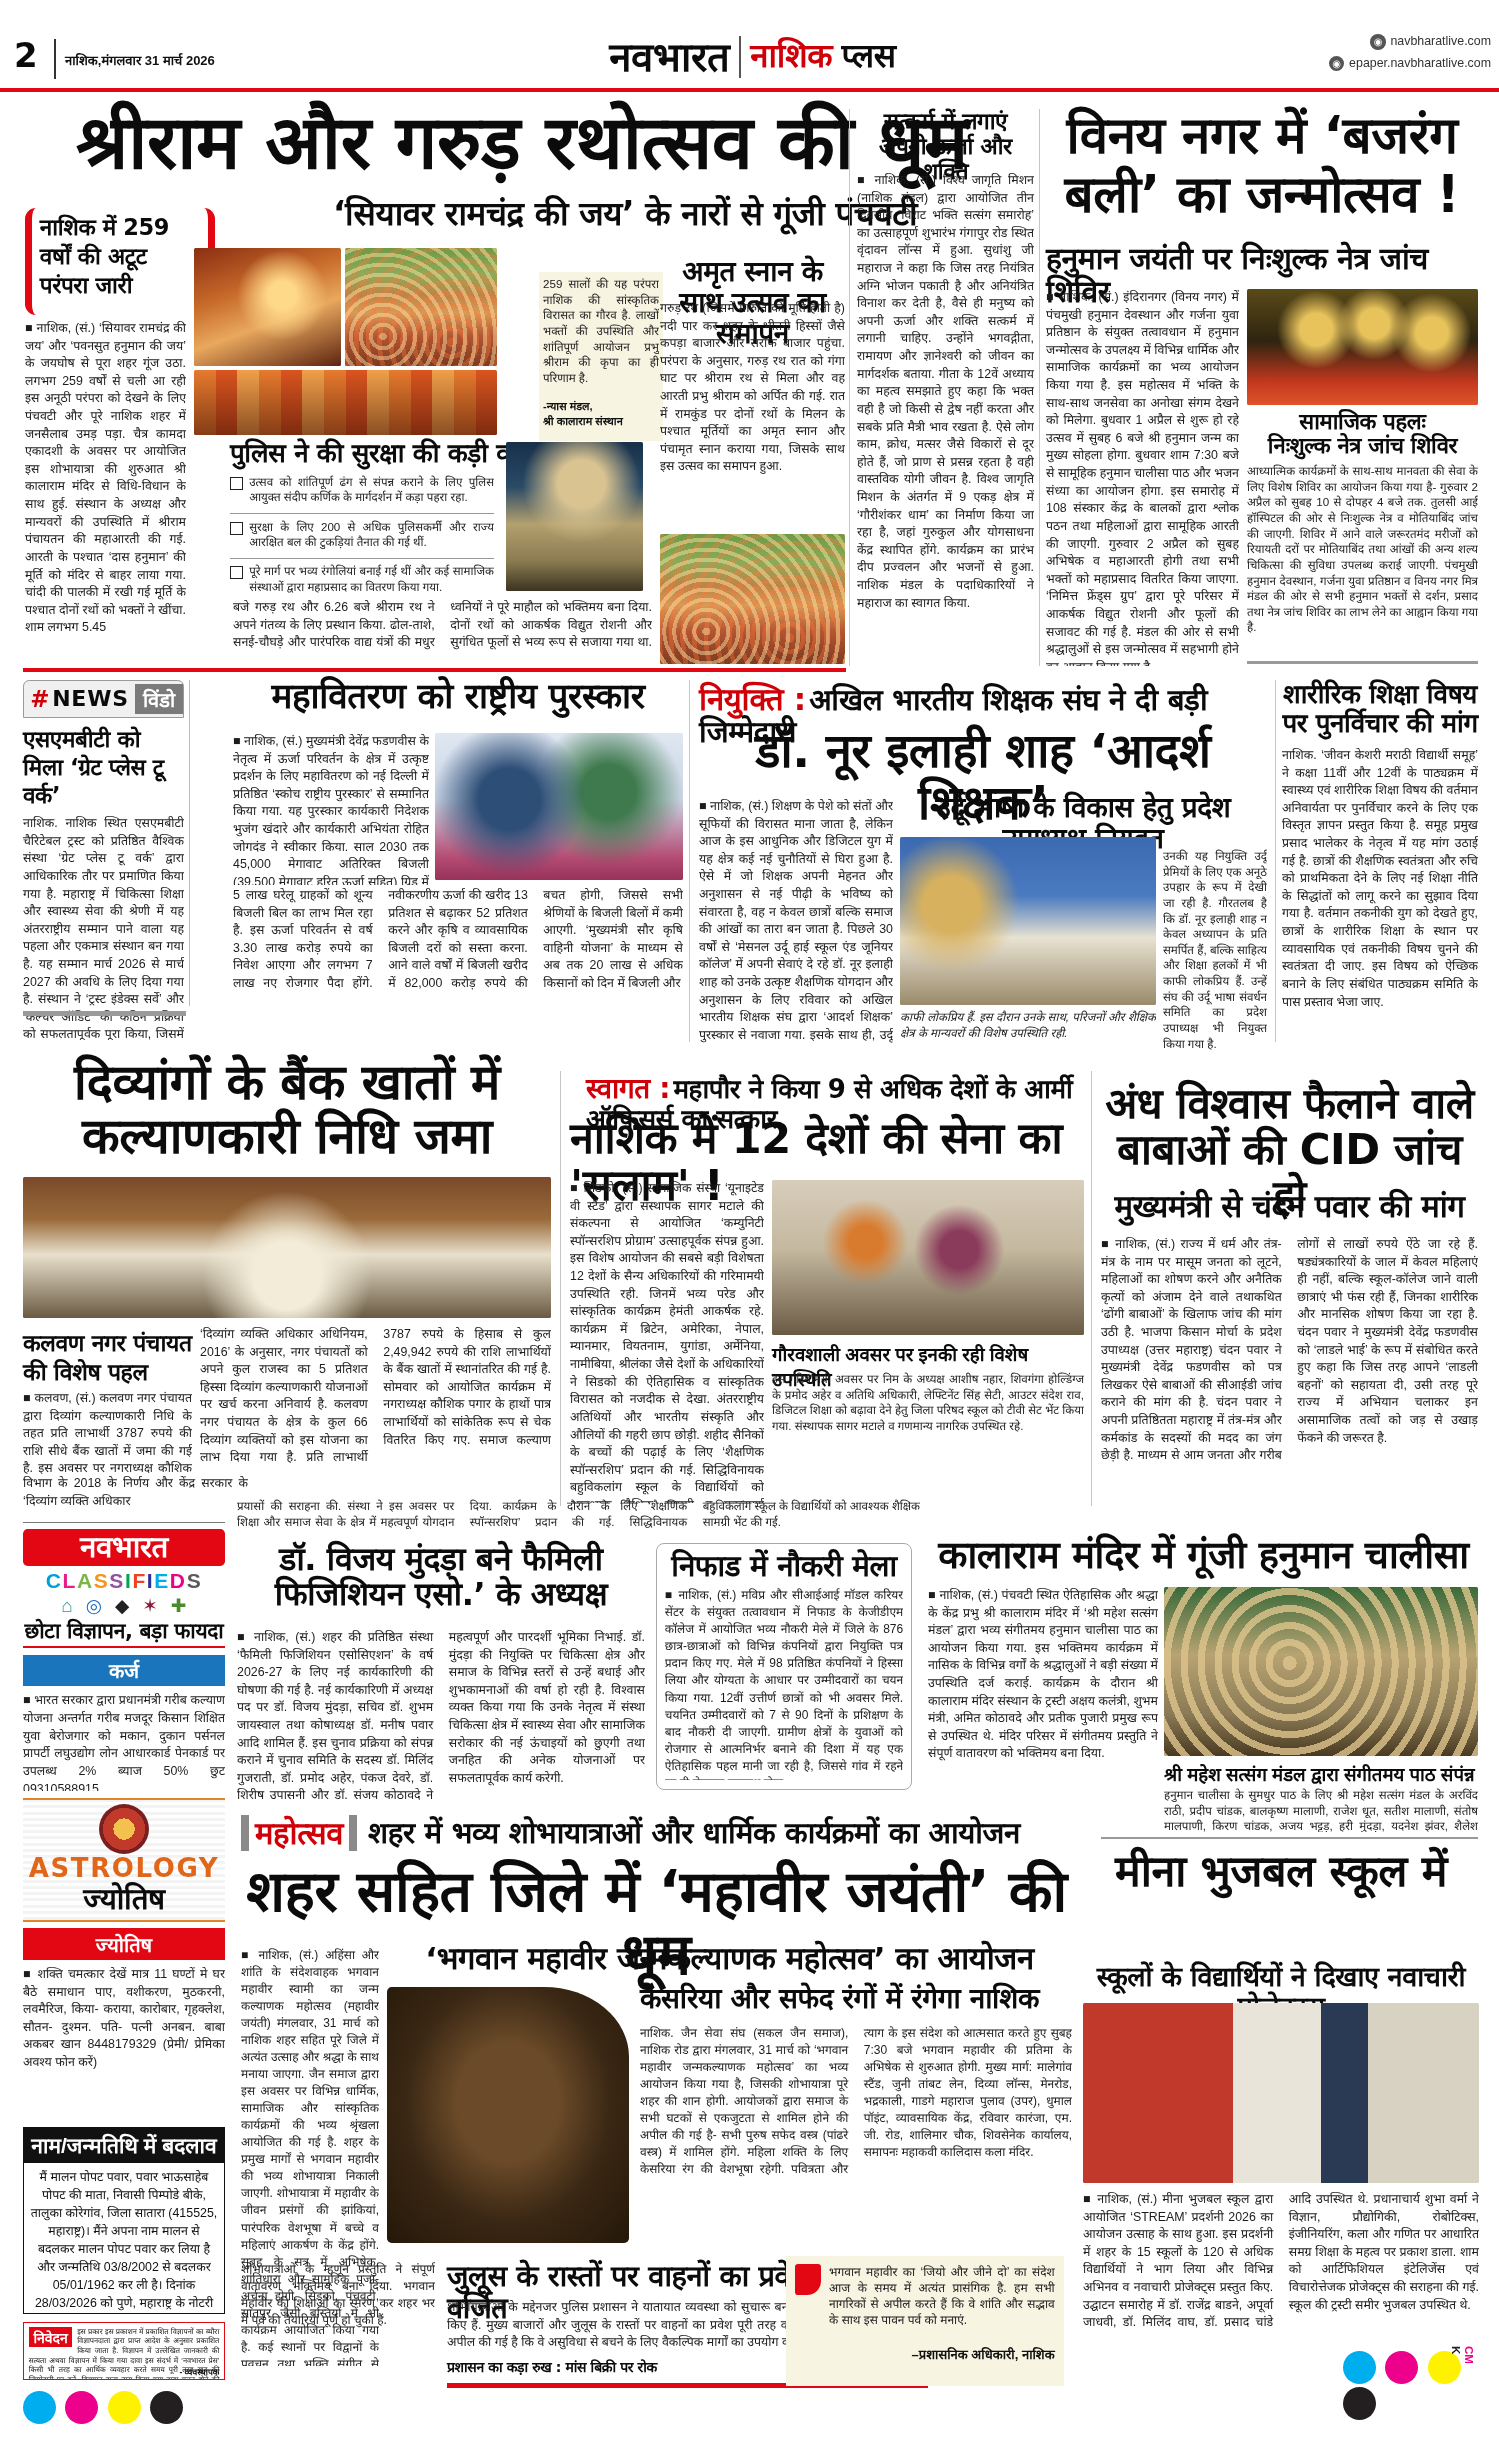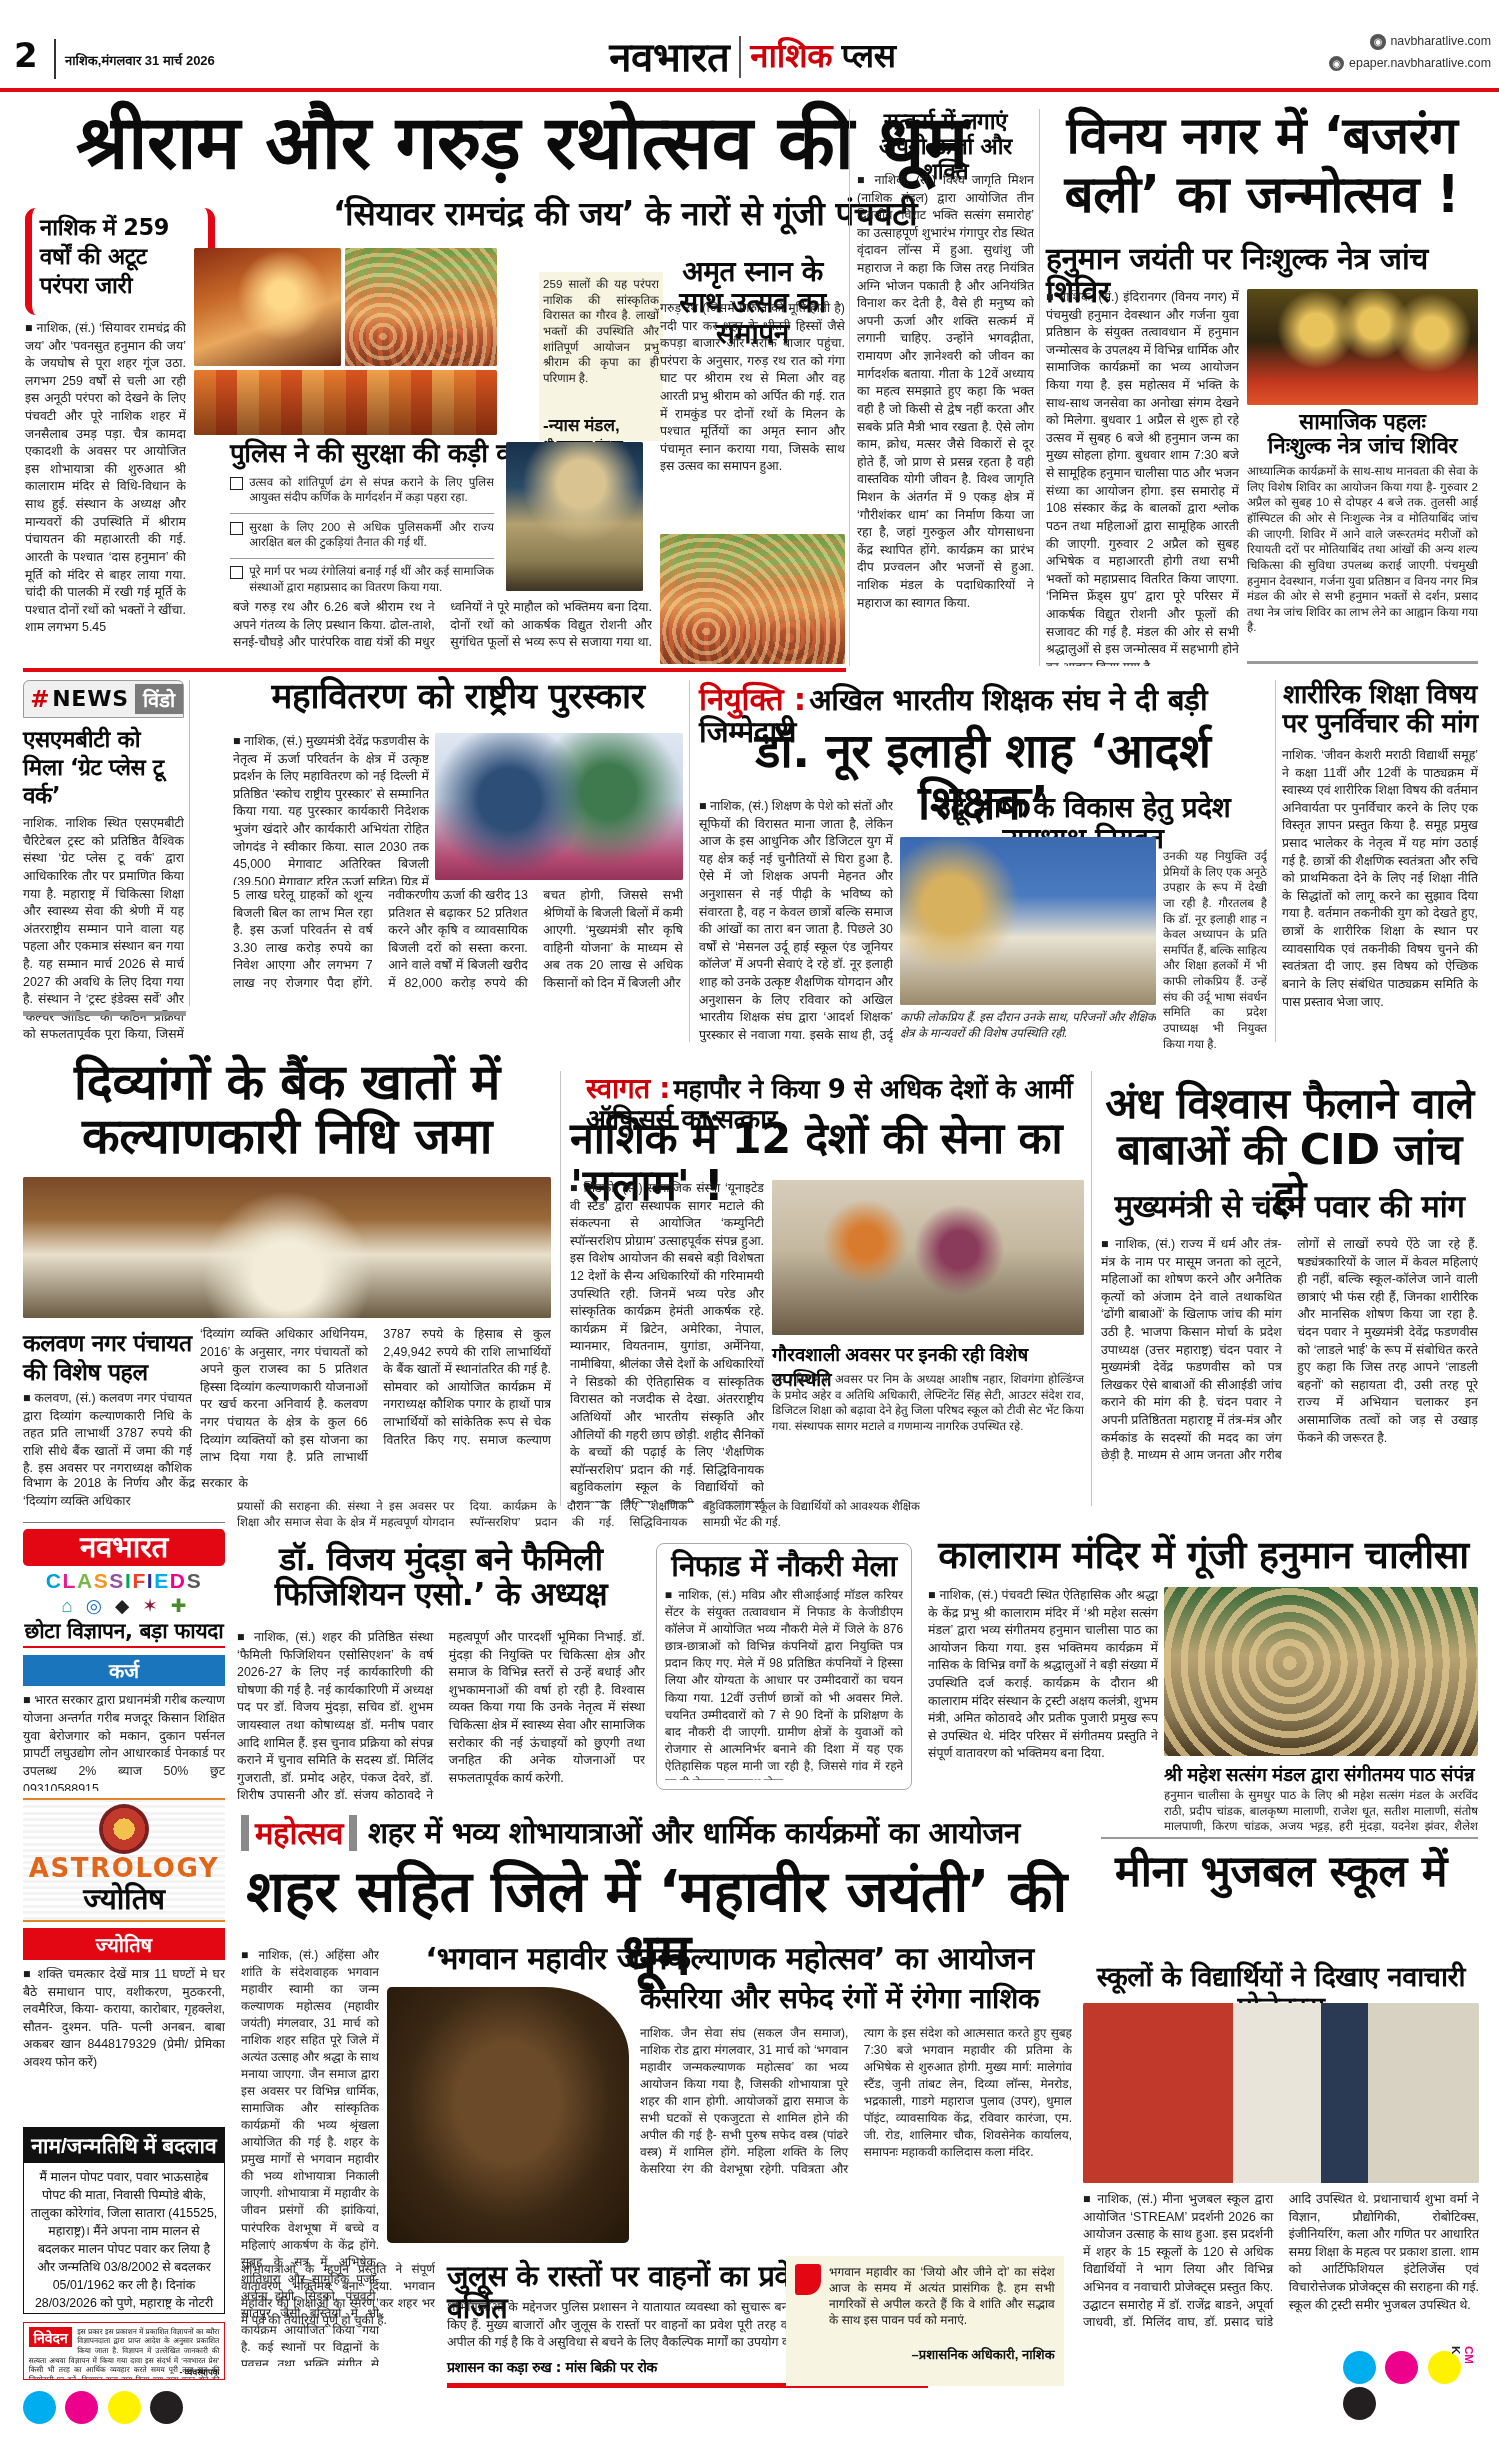--- a/index.html
+++ b/index.html
@@ -85,21 +85,21 @@
     <div class="hl" style="font-size:22.5px;line-height:1.3;">नाशिक में 259 वर्षों की अटूट परंपरा जारी</div>
   </div>
   <div class="abs body" style="left:25px;top:320px;width:161px;height:346px;">■ नाशिक, (सं.) ‘सियावर रामचंद्र की जय’ और ‘पवनसुत हनुमान की जय’ के जयघोष से पूरा शहर गूंज उठा. लगभग 259 वर्षों से चली आ रही इस अनूठी परंपरा को देखने के लिए पंचवटी और पूरे नाशिक शहर में जनसैलाब उमड़ पड़ा. चैत्र कामदा एकादशी के अवसर पर आयोजित इस शोभायात्रा की शुरुआत श्री कालाराम मंदिर से विधि-विधान के साथ हुई. संस्थान के अध्यक्ष और मान्यवरों की उपस्थिति में श्रीराम पंचायतन की महाआरती की गई. आरती के पश्चात ‘दास हनुमान’ की मूर्ति को मंदिर से बाहर लाया गया. चांदी की पालकी में रखी गई मूर्ति के पश्चात दोनों रथों को भक्तों ने खींचा. शाम लगभग 5.45</div>
 
   <div class="abs photo ph-aarti" style="left:194px;top:248px;width:147px;height:118px;"></div>
   <div class="abs photo ph-crowd" style="left:345px;top:248px;width:152px;height:118px;"></div>
   <div class="abs photo ph-saffron" style="left:194px;top:370px;width:303px;height:65px;"></div>
 
   <div class="abs quotebox" style="left:539px;top:272px;width:116px;height:161px;padding:4px;">
     <div class="smallcap" style="height:116px;">259 सालों की यह परंपरा नाशिक की सांस्कृतिक विरासत का गौरव है. लाखों भक्तों की उपस्थिति और शांतिपूर्ण आयोजन प्रभु श्रीराम की कृपा का ही परिणाम है.</div>
-    <div style="font-size:17px;font-weight:bold;margin-top:21px;">-न्यास मंडल,</div>
+    <div style="font-size:11px;font-weight:bold;margin-top:6px;">-न्यास मंडल,</div>
     <div style="font-size:11px;font-weight:bold;">श्री कालाराम संस्थान</div>
   </div>
 
   <div class="abs" style="left:230px;top:439px;width:413px;height:154px;">
     <div class="hl" style="font-size:26px;margin-bottom:6.2px;">पुलिस ने की सुरक्षा की कड़ी व्यवस्था</div>
     <div style="width:264px;">
       <div class="bullet-row">
           <span class="chk"></span>
           <span class="smallcap">उत्सव को शांतिपूर्ण ढंग से संपन्न कराने के लिए पुलिस आयुक्त संदीप कर्णिक के मार्गदर्शन में कड़ा पहरा रहा.</span>
         </div>

